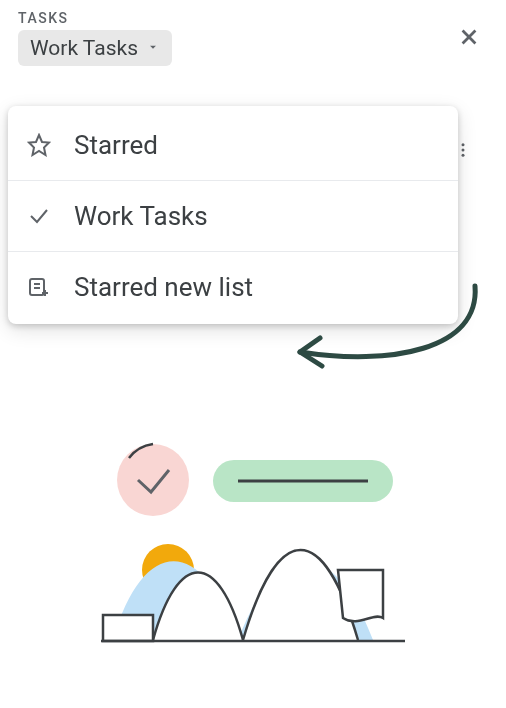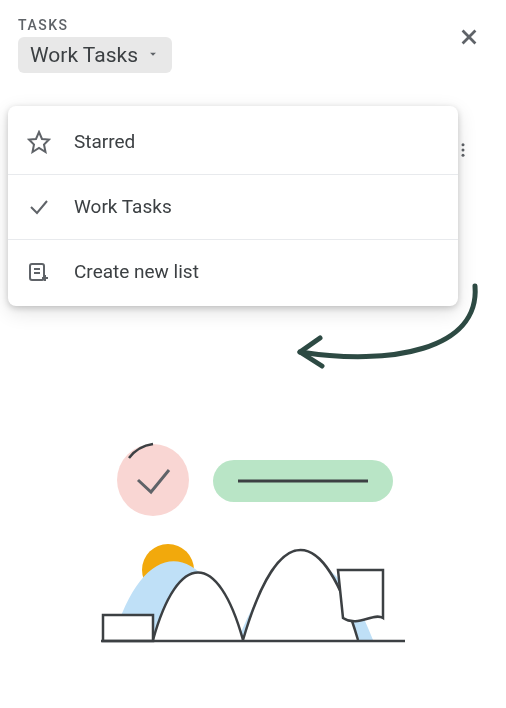--- a/index.html
+++ b/index.html
@@ -17,21 +17,20 @@
     }
     .header {
       padding: 10px 18px 4px 18px;
       display: flex;
       justify-content: space-between;
       align-items: flex-start;
     }
     .header-left {
       display: flex;
       flex-direction: column;
-      margin-top: 7px;
     }
     .tasks-label {
       font-size: 14px;
       letter-spacing: 1.5px;
       color: #5f6368;
       font-weight: 500;
       margin-bottom: 4px;
     }
     .list-selector {
       display: inline-flex;
@@ -88,24 +87,25 @@
       width: 450px;
       background: #fff;
       border-radius: 8px;
       box-shadow: 0 2px 6px rgba(0,0,0,.18), 0 6px 20px rgba(0,0,0,.12);
       z-index: 10;
       padding-top: 8px;
       padding-bottom: 6px;
     }
     .menu-item {
       display: flex;
+      align-items: center;
       padding: 16px 18px;
       cursor: pointer;
       gap: 22px;
-      font-size: 19px;
+      font-size: 26px;
       color: #3c4043;
     }
     .menu-icon {
       width: 26px;
       display: flex;
       justify-content: center;
     }
     .menu-icon svg {
       width: 24px;
       height: 24px;
@@ -197,21 +197,21 @@
   <div class="menu-item">
     <span class="menu-icon">
       <svg viewBox="0 0 24 24">
         <rect x="3" y="4" width="14" height="16" rx="2"></rect>
         <line x1="7" y1="9" x2="13" y2="9"></line>
         <line x1="7" y1="13" x2="13" y2="13"></line>
         <line x1="15" y1="18" x2="21" y2="18"></line>
         <line x1="18" y1="15" x2="18" y2="21"></line>
       </svg>
     </span>
-    <span>Create new list</span>
+    <span>Starred new list</span>
   </div>
 </div>
 
 <div class="arrow-annotation">
   <svg width="210" height="110" viewBox="0 0 210 110">
     <path d="M195 6 C 200 70, 110 86, 20 72" fill="none" stroke="#2d4a43" stroke-width="5" stroke-linecap="round"></path>
     <path d="M20 72 L40 58 M20 72 L42 86" fill="none" stroke="#2d4a43" stroke-width="5" stroke-linecap="round"></path>
   </svg>
 </div>
 

